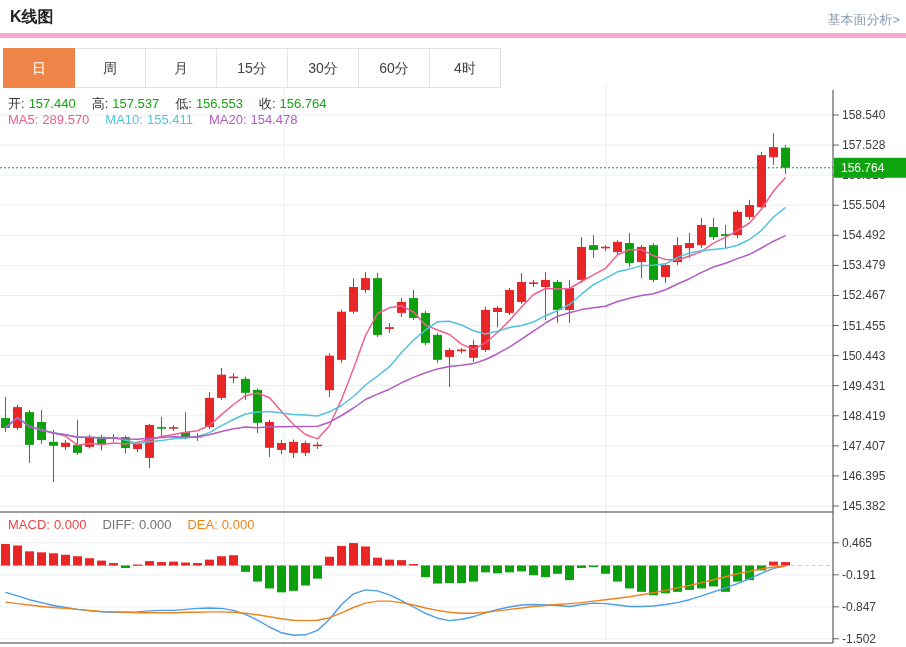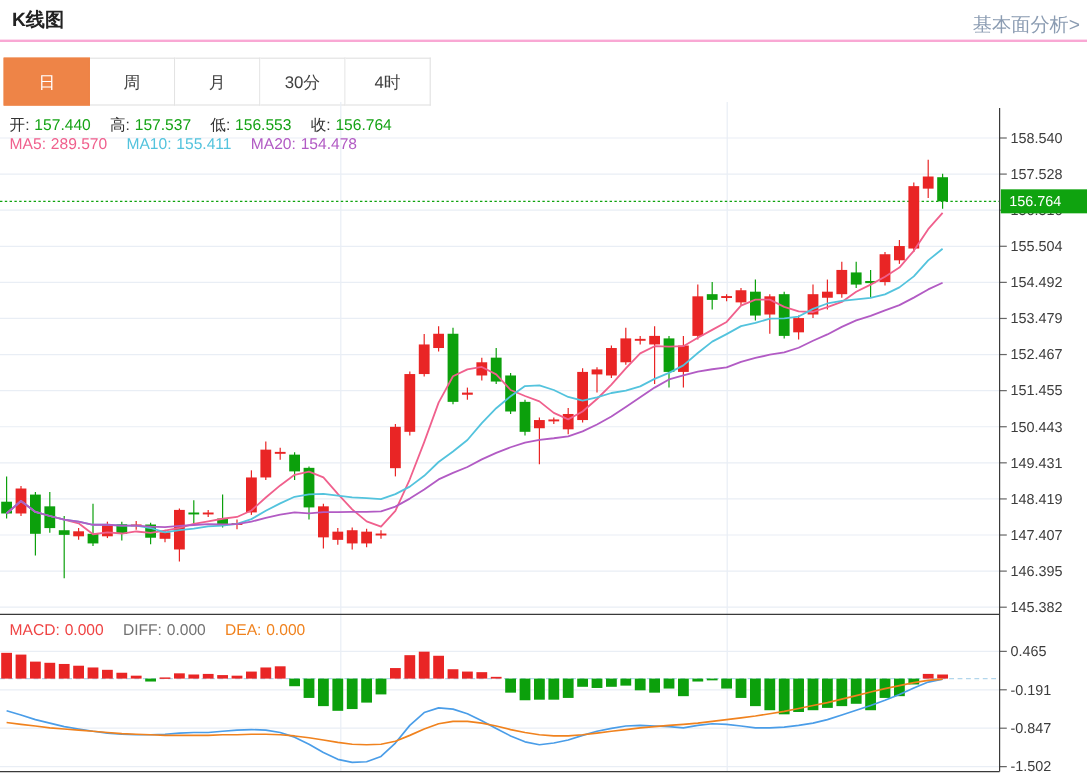--- a/index.html
+++ b/index.html
@@ -1,20 +1,20 @@
 <!DOCTYPE html>
 <html><head>
 <meta charset="utf-8">
 <style>
   html,body{margin:0;padding:0;background:#fff;}
   body{width:906px;height:647px;overflow:hidden;font-family:"Liberation Sans","DejaVu Sans",sans-serif;position:relative;}
   .page{position:absolute;inset:0;background:#fff;}
-  .header{position:absolute;top:0;left:0;width:906px;height:33px;border-bottom:2px solid #f9a8d4;background:#fff;}
+  .header{position:absolute;top:0;left:0;width:906px;height:33px;border-bottom:5px solid #f9a8d4;background:#fff;}
   .title{position:absolute;left:10px;top:7px;font-size:16px;font-weight:bold;color:#222;margin:0;}
-  .fa-link{position:absolute;right:6px;top:11px;font-size:16px;color:#8b9cb2;text-decoration:none;cursor:pointer;}
+  .fa-link{position:absolute;right:6px;top:11px;font-size:13px;color:#8b9cb2;text-decoration:none;cursor:pointer;}
   .tabs{position:absolute;top:48px;left:3px;display:flex;}
   .tab{width:70px;height:38px;line-height:38px;text-align:center;font-size:14px;color:#404040;background:#fff;border:1px solid #e3e3e3;border-left:none;cursor:pointer;box-sizing:content-box;}
   .tab:first-child{border-left:1px solid #e3e3e3;}
   .tab.active{background:#ee8447;border-color:#ee8447;color:#fff;}
   #chart-svg{position:absolute;top:0;left:0;}
   .lg{position:absolute;left:8px;display:flex;gap:16px;font-size:13px;line-height:15px;white-space:nowrap;background:transparent;}
   .lg .item{display:flex;gap:4px;}
   .lg-ohlc{top:96px;}
   .lg-ma{top:112px;}
   .lg-macd{top:517px;}
@@ -34,21 +34,23 @@
 
   <div class="header">
     <h1 class="title">K线图</h1>
     <a class="fa-link">基本面分析&gt;</a>
   </div>
 
   <div class="tabs">
     <div class="tab active">日</div>
     <div class="tab">周</div>
     <div class="tab">月</div>
+    <div class="tab">15分</div>
     <div class="tab">30分</div>
+    <div class="tab">60分</div>
     <div class="tab">4时</div>
   </div>
 
   <svg id="chart-svg" width="906" height="647">
       <g>
         <line x1="0" y1="115" x2="833" y2="115" stroke="#e9eef5"></line>
         <line x1="0" y1="145.077" x2="833" y2="145.077" stroke="#e9eef5"></line>
         <line x1="0" y1="175.154" x2="833" y2="175.154" stroke="#e9eef5"></line>
         <line x1="0" y1="205.231" x2="833" y2="205.231" stroke="#e9eef5"></line>
         <line x1="0" y1="235.308" x2="833" y2="235.308" stroke="#e9eef5"></line>

